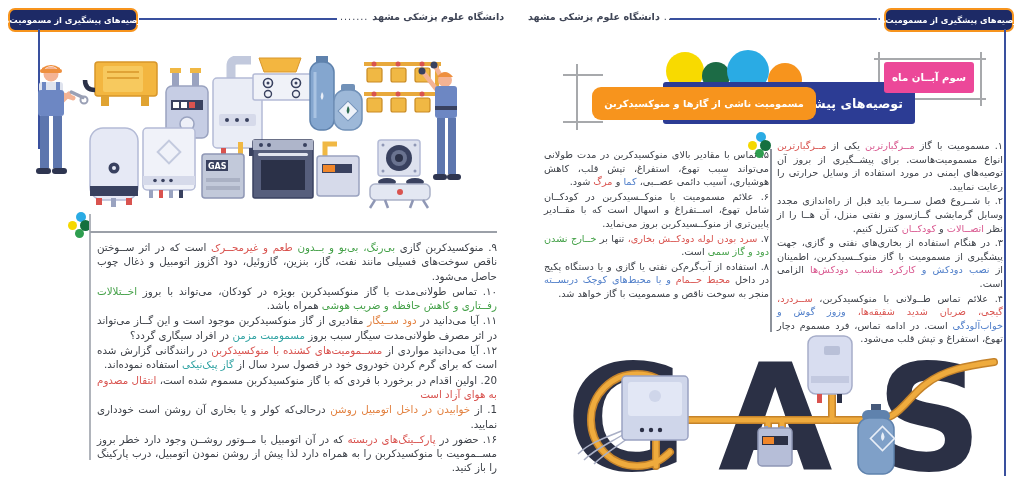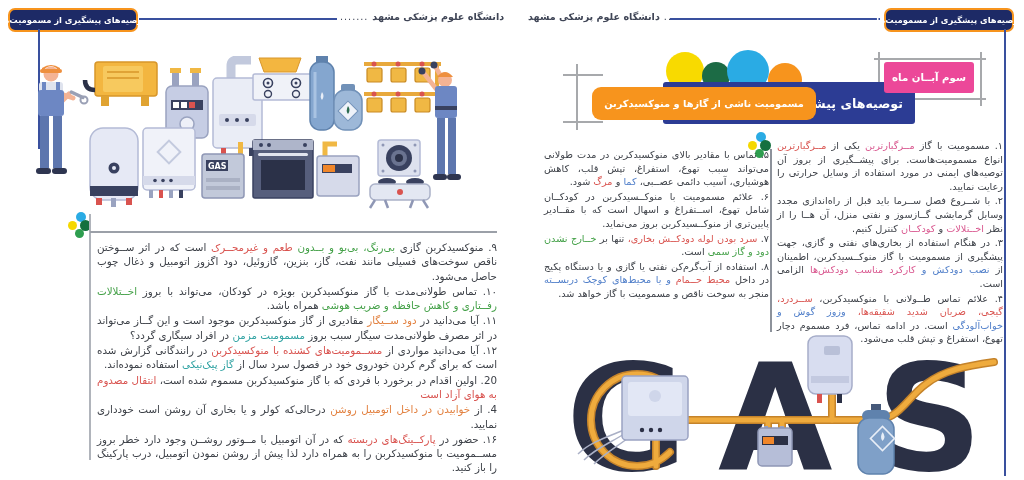--- a/index.html
+++ b/index.html
@@ -79,21 +79,21 @@
   <div class="abs cluster" style="left:748px;top:132px;">
     <span style="left:8px;top:0;width:10px;height:10px;background:#2aabe4;"></span>
     <span style="left:0;top:9px;width:9px;height:9px;background:#f5d800;"></span>
     <span style="left:12px;top:8px;width:11px;height:11px;background:#15703f;"></span>
     <span style="left:7px;top:17px;width:9px;height:9px;background:#2e9e4f;"></span>
   </div>
   <div class="abs divider-v" style="left:770px;top:149px;height:183px;"></div>
 
   <div class="abs rtltext colsmall" style="left:777px;top:139px;width:226px;">
       <p><span>۱. مسمومیت با گاز </span><span class="c-pink">مــرگبارترین</span><span> یکی از </span><span class="c-red">مــرگبارترین</span><span> انواع مسمومیت‌هاست. برای پیشــگیری از بروز آن توصیه‌های ایمنی در مورد استفاده از وسایل حرارتی را رعایت نمایید.</span></p>
-      <p><span>۲. با شــروع فصل ســرما باید قبل از راه‌اندازی مجدد وسایل گرمایشی گــازسوز و نفتی منزل، آن هــا را از نظر </span><span class="c-pink">اخــتلالات</span><span> و </span><span class="c-pink">کودکــان</span><span> کنترل کنیم.</span></p>
+      <p><span>۲. با شــروع فصل ســرما باید قبل از راه‌اندازی مجدد وسایل گرمایشی گــازسوز و نفتی منزل، آن هــا را از نظر </span><span class="c-pink">اتصــالات</span><span> و </span><span class="c-pink">کودکــان</span><span> کنترل کنیم.</span></p>
       <p><span>۳. در هنگام استفاده از بخاری‌های نفتی و گازی، جهت پیشگیری از مسمومیت با گاز منوکــسیدکربن، اطمینان از </span><span class="c-blue">نصب دودکش و</span><span> </span><span class="c-pink">کارکرد مناسب دودکش‌ها</span><span> الزامی است.</span></p>
       <p><span>۴. علائم تماس طــولانی با منوکسیدکربن، </span><span class="c-red">ســردرد، گیجی، ضربان شدید شقیقه‌ها،</span><span> </span><span class="c-blue">وزوز گوش و خواب‌آلودگی</span><span> است. در ادامه تماس، فرد مسموم دچار تهوع، استفراغ و تپش قلب می‌شود.</span></p>
     </div>
   <div class="abs rtltext colsmall" style="left:544px;top:148px;width:225px;">
       <p><span>۵. تماس با مقادیر بالای منوکسیدکربن در مدت طولانی می‌تواند سبب تهوع، استفراغ، تپش قلب، کاهش هوشیاری، آسیب دائمی عصــبی، </span><span class="c-blue">کما</span><span> و </span><span class="c-red">مرگ</span><span> شود.</span></p>
       <p><span>۶. علائم مسمومیت با منوکــسیدکربن در کودکــان شامل تهوع، اســتفراغ و اسهال است که با مقــادیر پایین‌تری از منوکــسیدکربن بروز می‌نماید.</span></p>
       <p><span>۷. </span><span class="c-red">سرد بودن لوله دودکــش بخاری،</span><span> تنها بر </span><span class="c-green">خــارج نشدن دود و گاز سمی</span><span> است.</span></p>
       <p><span>۸. استفاده از آب‌گرم‌کن نفتی یا گازی و یا دستگاه پکیج در داخل </span><span class="c-red">محیط حــمام</span><span> </span><span class="c-blue">و یا محیط‌های کوچک دربســته</span><span> منجر به سوخت ناقص و مسمومیت با گاز خواهد شد.</span></p>
     </div>
 
@@ -356,17 +356,17 @@
   </div>
   <div class="abs divider-v" style="left:89px;top:214px;height:246px;background:#b0b4bb;"></div>
   <div class="abs divider-h" style="left:90px;top:231px;width:407px;"></div>
 
   <div class="abs rtltext colbig" style="left:97px;top:240px;width:400px;">
       <p><span>۹. منوکسیدکربن گازی </span><span class="c-green">بی‌رنگ، بی‌بو و بــدون</span><span> </span><span class="c-red">طعم و غیرمحــرک</span><span> است که در اثر ســوختن ناقص سوخت‌های فسیلی مانند نفت، گاز، بنزین، گازوئیل، دود اگزوز اتومبیل و ذغال چوب حاصل می‌شود.</span></p>
       <p><span>۱۰. تماس طولانی‌مدت با گاز منوکسیدکربن بویژه در کودکان، می‌تواند با بروز </span><span class="c-green">اخــتلالات رفــتاری و کاهش حافظه و ضریب هوشی</span><span> همراه باشد.</span></p>
       <p><span>۱۱. آیا می‌دانید در </span><span class="c-orange">دود ســیگار</span><span> مقادیری از گاز منوکسیدکربن موجود است و این گــاز می‌تواند در اثر مصرف طولانی‌مدت سیگار سبب بروز </span><span class="c-teal">مسمومیت مزمن</span><span> در افراد سیگاری گردد؟</span></p>
       <p><span>۱۲. آیا می‌دانید مواردی از </span><span class="c-red">مســمومیت‌های کشنده با منوکسیدکربن</span><span> در رانندگانی گزارش شده است که برای گرم کردن خودروی خود در فصول سرد سال از </span><span class="c-teal">گاز پیک‌نیکی</span><span> استفاده نموده‌اند.</span></p>
       <p><span>20. اولین اقدام در برخورد با فردی که با گاز منوکسیدکربن مسموم شده است، </span><span class="c-red">انتقال مصدوم به هوای آزاد است</span></p>
-      <p><span>4. از </span><span class="c-orange">خوابیدن در داخل اتومبیل روشن</span><span> درحالی‌که کولر و یا بخاری آن روشن است خودداری نمایید.</span></p>
+      <p><span>1. از </span><span class="c-orange">خوابیدن در داخل اتومبیل روشن</span><span> درحالی‌که کولر و یا بخاری آن روشن است خودداری نمایید.</span></p>
       <p><span>۱۶. حضور در </span><span class="c-red">پارکــینگ‌های دربسته</span><span> که در آن اتومبیل با مــوتور روشــن وجود دارد خطر بروز مســمومیت با منوکسیدکربن را به همراه دارد لذا پیش از روشن نمودن اتومبیل، درب پارکینگ را باز کنید.</span></p>
     </div>
 
 </div>
 
 </body></html>

